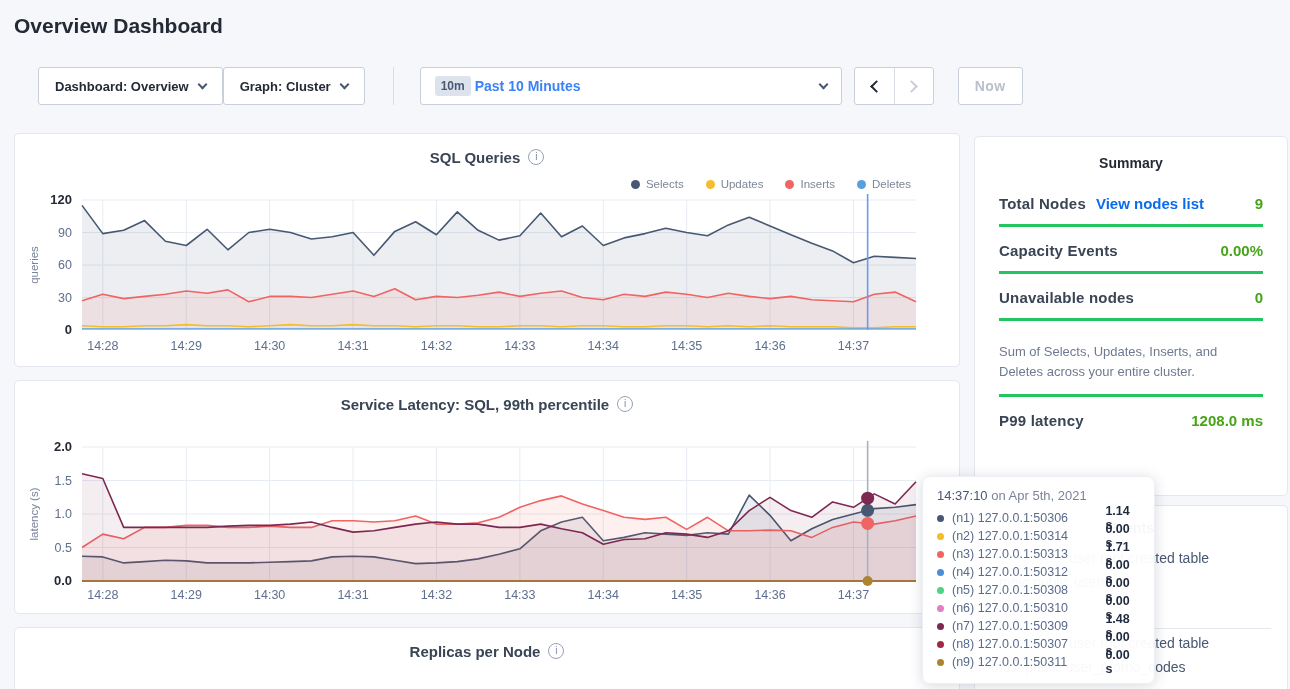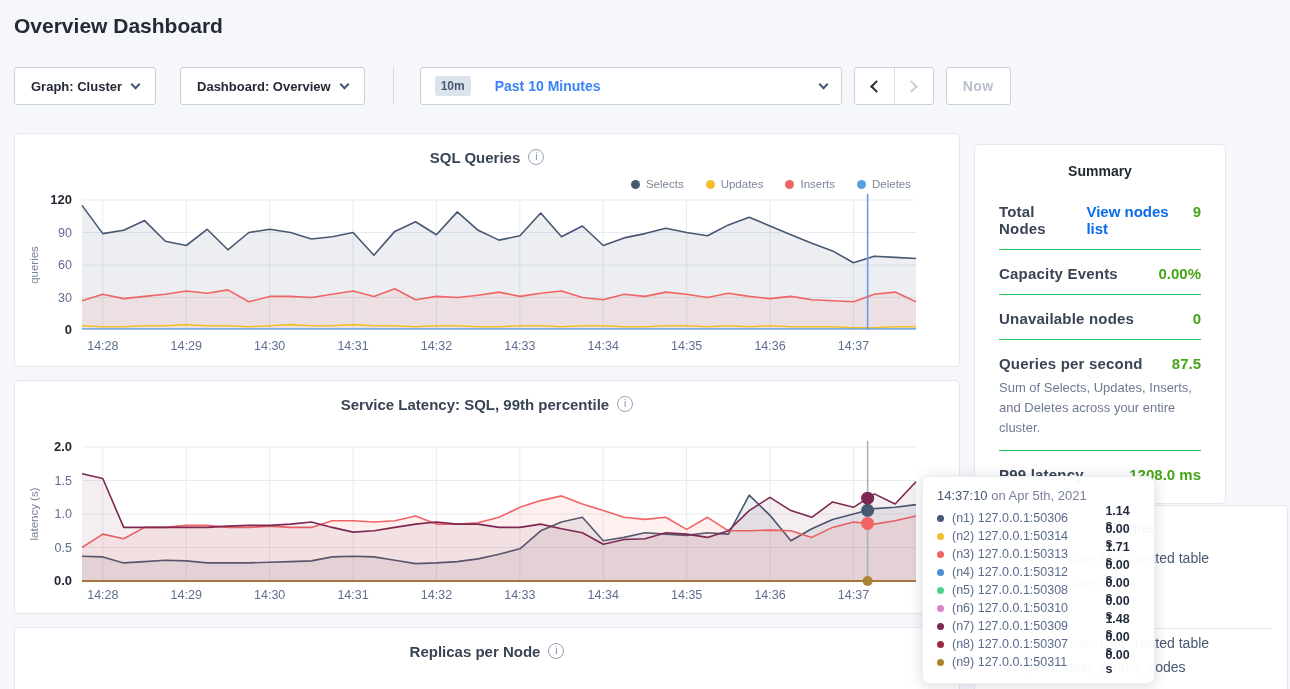--- a/index.html
+++ b/index.html
@@ -8,38 +8,38 @@
   .page { position:relative; width:1290px; height:689px; }
 
   h1.title { position:absolute; left:14px; top:14px; font-size:21px; font-weight:600; color:#242a35; }
 
   
   .controls { position:absolute; left:14px; top:67px; display:flex; align-items:center; }
   .btn { background:#fff; border:1px solid #c9cfdb; border-radius:3px; height:38px; display:flex; align-items:center; cursor:pointer; font-family:inherit; }
   .dd { padding:0 16px; gap:10px; font-size:13px; font-weight:700; color:#242a35; }
   .chev { width:7px; height:7px; border-right:2px solid #475872; border-bottom:2px solid #475872; transform:rotate(45deg); margin-top:-4px; }
   .vdiv { width:1px; height:38px; background:#d8dce4; margin:0 26px 0 28px; }
-  .timesel { width:422px; padding:0 14px; gap:24px; }
+  .timesel { width:422px; padding:0 14px; gap:4px; }
   .badge { background:#dde3ed; color:#475872; font-size:12px; font-weight:700; padding:3px 6px; border-radius:3px; }
   .tlabel { font-size:14px; font-weight:700; color:#3b82f6; }
   .timesel .chev { margin-left:auto; }
   .arrows { display:flex; margin-left:12px; border:1px solid #c9cfdb; border-radius:3px; background:#fff; height:38px; }
   .arrow { width:39px; height:36px; border:none; background:transparent; display:flex; align-items:center; justify-content:center; cursor:pointer; }
   .arrow + .arrow { border-left:1px solid #d8dce4; }
   .ach { width:9px; height:9px; border-right:2.5px solid #242a35; border-bottom:2.5px solid #242a35; }
   .ach.left  { transform:rotate(135deg); margin-left:4px; }
   .ach.right { transform:rotate(-45deg); margin-right:4px; border-color:#c9ced9; }
-  .nowbtn { margin-left:12px; padding:0 16px; font-size:14px; font-weight:700; color:#b9c0cc; letter-spacing:.5px; }
+  .nowbtn { margin-left:24px; padding:0 16px; font-size:14px; font-weight:700; color:#b9c0cc; letter-spacing:.5px; }
 
   
   .card { position:absolute; background:#fff; border:1px solid #e3e7ee; border-radius:5px; }
   #card-sql { left:14px; top:133px; width:946px; height:234px; }
   #card-lat { left:14px; top:380px; width:946px; height:234px; }
   #card-rep { left:14px; top:627px; width:946px; height:120px; }
-  #card-summary { left:974px; top:144px; width:252px; height:360px; }
+  #card-summary { left:974px; top:136px; width:314px; height:360px; }
   #card-events  { left:974px; top:505px; width:314px; height:220px; }
 
   .chart-title { position:absolute; top:13px; left:0; right:0; text-align:center; font-size:15px; font-weight:700; color:#394455; }
   .chart-title .ttl { vertical-align:middle;text-align:right; }
   .info { display:inline-block; vertical-align:middle; width:16px; height:16px; line-height:14px; border:1px solid #97a1b5; border-radius:50%; color:#7e89a9; font-size:10px; font-weight:400; text-align:center; margin-left:8px; cursor:pointer; }
 
   .legend { position:absolute; top:44px; right:48px; display:flex; gap:22px; }
   .litem { display:flex; align-items:center; gap:6px; font-size:11.5px; color:#7c8797; cursor:pointer; }
   .ldot { width:9px; height:9px; border-radius:50%; }
 
@@ -47,21 +47,21 @@
   #chart-sql { top:56px; }
   #chart-lat { top:46px; }
   .xt  { font-size:12.5px; fill:#5f6f8f; }
   .yt  { font-size:12.5px; fill:#5f6f8f; }
   .ytb { font-size:13px; font-weight:700; fill:#242a35; }
   .ylab{ font-size:11.5px; fill:#7a8499; }
 
   
   #card-summary { padding:18px 24px; }
   .panel-title { text-align:center; font-size:14px; font-weight:700; color:#242a35; }
-  .srow { padding:15px 0 12px; border-bottom:1px solid #22c55e; }
+  .srow { padding:15px 0 12px; border-bottom:3px solid #22c55e; }
   .srow:last-child { border-bottom:none; }
   .srow-top { display:flex; align-items:baseline; gap:10px; }
   .slabel { font-size:15px; font-weight:700; color:#394455; letter-spacing:.2px; }
   .slink { font-size:15px; font-weight:700; color:#0b6bef; text-decoration:none; cursor:pointer; }
   .sval { margin-left:auto; font-size:15px; font-weight:700; color:#46a417; }
   .sdesc { font-size:13px; color:#6f7a90; line-height:1.55; margin-top:6px; }
   .srow.first { padding-top:24px; }
 
   
   #card-events .panel-title { position:absolute; top:14px; left:0; right:0; }
@@ -81,26 +81,26 @@
   .tval { font-weight:700; color:#1f2a3d; }
 </style>
 </head>
 <body>
 
 <div class="page">
 
   <h1 class="title">Overview Dashboard</h1>
 
   <div class="controls">
+    <button class="btn dd" style="margin-left:24px;">
+      <span>Dashboard: Overview</span>
+      <span class="chev"></span>
+    </button>
     <button class="btn dd">
       <span>Graph: Cluster</span>
-      <span class="chev"></span>
-    </button>
-    <button class="btn dd" style="margin-left:24px;">
-      <span>Dashboard: Overview</span>
       <span class="chev"></span>
     </button>
     <div class="vdiv"></div>
     <button class="btn timesel">
       <span class="badge">10m</span>
       <span class="tlabel">Past 10 Minutes</span>
       <span class="chev"></span>
     </button>
     <div class="arrows">
       <button class="arrow">
@@ -256,24 +256,20 @@
     </div>
 
     <div class="srow">
       <div class="srow-top">
         <span class="slabel">Unavailable nodes</span>
         <span class="sval">0</span>
       </div>
     </div>
 
     <div class="srow">
-      <div class="srow-top">
-        <span class="slabel">Queries per second</span>
-        <span class="sval">87.5</span>
-      </div>
       <p class="sdesc">Sum of Selects, Updates, Inserts, and Deletes across your entire cluster.</p>
     </div>
 
     <div class="srow">
       <div class="srow-top">
         <span class="slabel">P99 latency</span>
         <span class="sval">1208.0 ms</span>
       </div>
     </div>
   </div>

